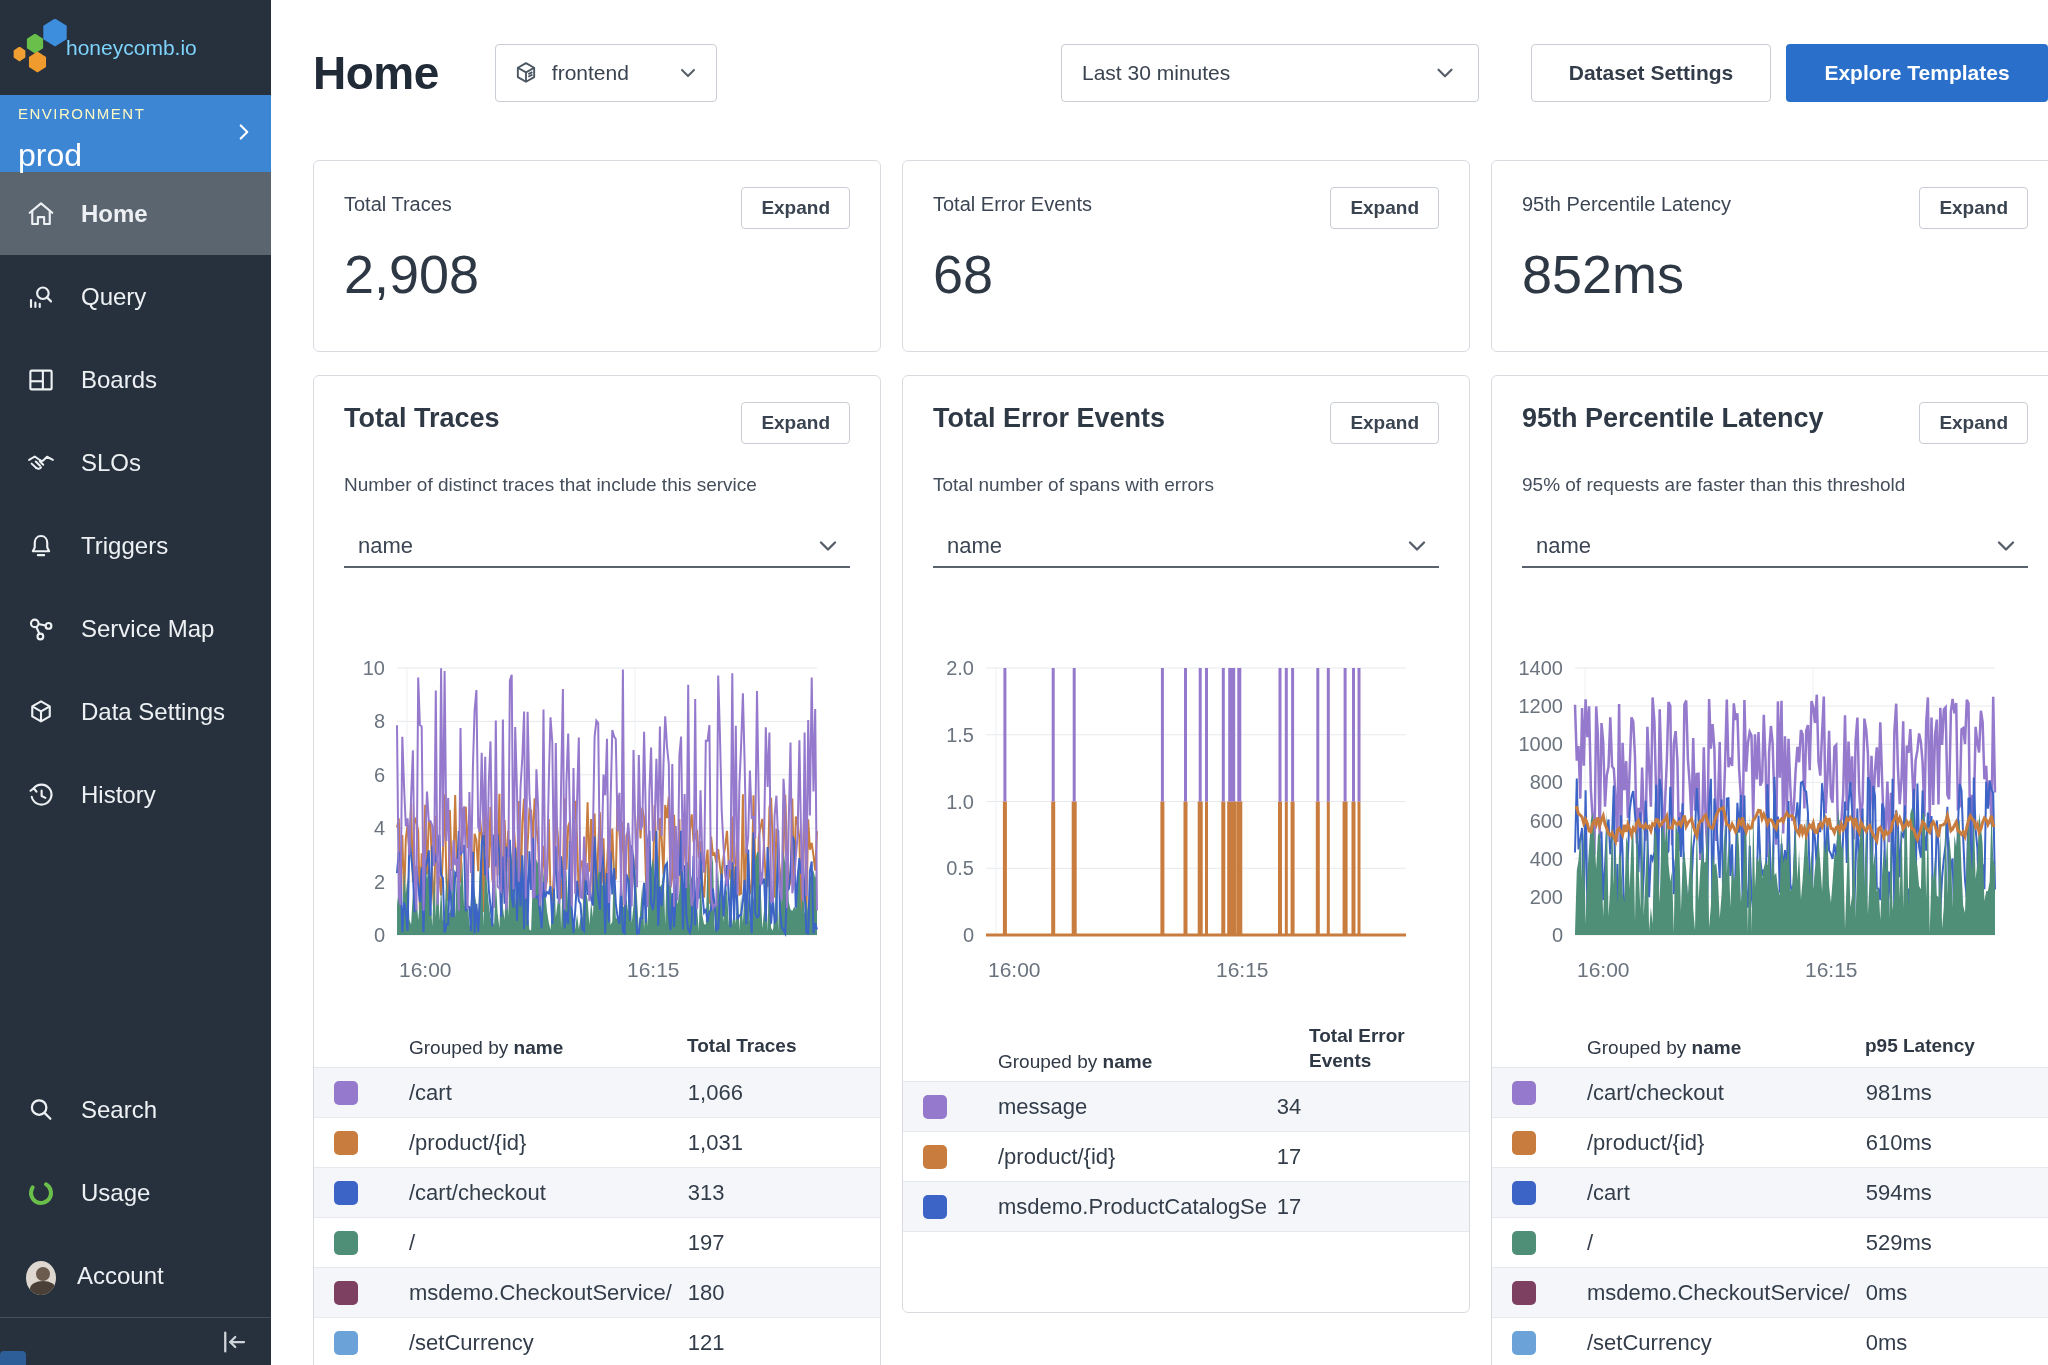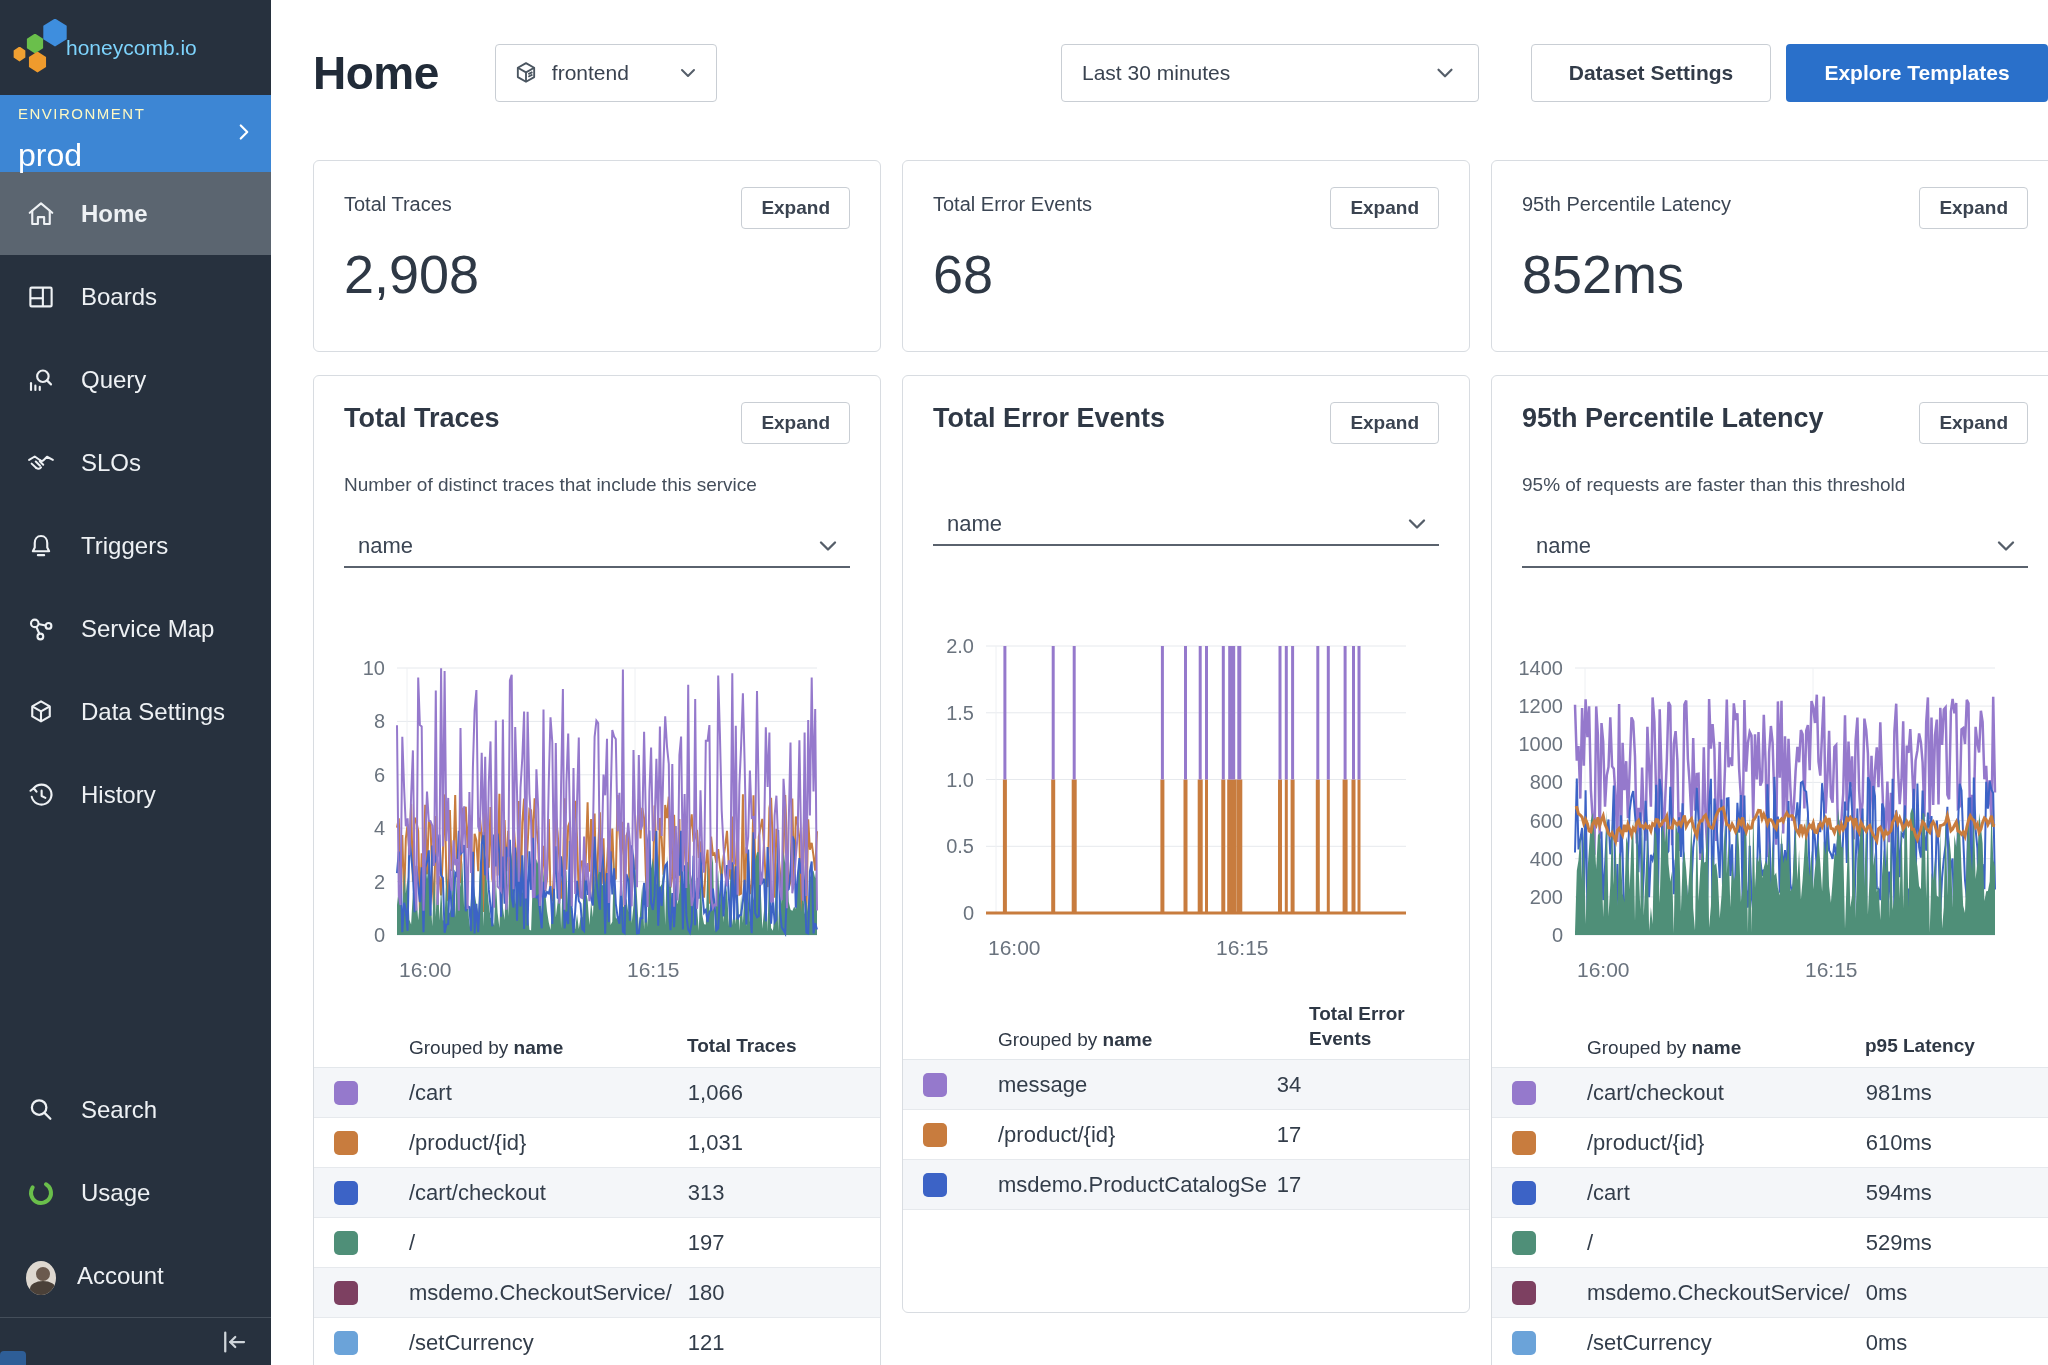--- a/index.html
+++ b/index.html
@@ -109,39 +109,39 @@
     <span class="ic">
         <svg width="30" height="30" viewBox="0 0 24 24" fill="none" stroke="#eef1f4" stroke-width="1.7" stroke-linecap="round" stroke-linejoin="round">
           <path d="M3 11 L12 3.5 L21 11"></path>
           <path d="M5 9.5 V20 H9.5 V14.5 H14.5 V20 H19 V9.5"></path>
         </svg>
       </span>
     <span>Home</span>
   </div>
   <div class="nav-item">
     <span class="ic">
-        <svg width="30" height="30" viewBox="0 0 24 24" fill="none" stroke="#eef1f4" stroke-width="1.7" stroke-linejoin="round">
-          <rect x="3.5" y="4.5" width="17" height="15" rx="1"></rect>
-          <line x1="13.5" y1="4.5" x2="13.5" y2="19.5"></line>
-          <line x1="3.5" y1="13" x2="13.5" y2="13"></line>
-        </svg>
-      </span>
-    <span>Boards</span>
-  </div>
-  <div class="nav-item">
-    <span class="ic">
         <svg width="30" height="30" viewBox="0 0 24 24" fill="none" stroke="#eef1f4" stroke-width="1.7" stroke-linecap="round">
           <circle cx="13.5" cy="9" r="4.6"></circle>
           <line x1="16.8" y1="12.3" x2="20" y2="15.5"></line>
           <line x1="4" y1="20" x2="4" y2="14.5"></line>
           <line x1="7.5" y1="20" x2="7.5" y2="16.5"></line>
           <line x1="11" y1="20" x2="11" y2="17.5"></line>
         </svg>
       </span>
     <span>Query</span>
+  </div>
+  <div class="nav-item">
+    <span class="ic">
+        <svg width="30" height="30" viewBox="0 0 24 24" fill="none" stroke="#eef1f4" stroke-width="1.7" stroke-linejoin="round">
+          <rect x="3.5" y="4.5" width="17" height="15" rx="1"></rect>
+          <line x1="13.5" y1="4.5" x2="13.5" y2="19.5"></line>
+          <line x1="3.5" y1="13" x2="13.5" y2="13"></line>
+        </svg>
+      </span>
+    <span>Boards</span>
   </div>
   <div class="nav-item">
     <span class="ic">
         <svg width="30" height="30" viewBox="0 0 24 24" fill="none" stroke="#eef1f4" stroke-width="1.6" stroke-linecap="round" stroke-linejoin="round">
           <path d="M2.5 9.5 L7 6.8 L11.3 9.8"></path>
           <path d="M11.3 9.8 C12.2 10.6 13.2 10.6 14 9.8 L16.8 7 L21.5 9.5"></path>
           <path d="M4.5 12.5 L8 15.8 M7.8 10.8 L11.2 14.2 M11 10.6 L13.8 13.4"></path>
           <path d="M8 15.8 C9.5 17 11 16.8 12 15.5"></path>
         </svg>
       </span>
@@ -372,20 +372,21 @@
             </div>
           </div>
       </div>
     </div>
 
     <div class="card chart-card short">
       <div class="cc-head">
         <span class="cc-title">Total Error Events</span>
         <button class="btn-expand">Expand</button>
       </div>
+      <div class="cc-desc">Total number of spans with errors</div>
       <div class="cc-select">
         <span>name</span>
         <span style="display:flex;">
             <svg width="28" height="28" viewBox="0 0 24 24" fill="none" stroke="#555e69" stroke-width="2" stroke-linecap="round" stroke-linejoin="round">
               <polyline points="6,9 12,15 18,9"></polyline>
             </svg>
           </span>
       </div>
       <svg class="chart-svg" width="508" height="330">
           <line x1="65" y1="279.0" x2="485" y2="279.0" stroke="#e6e9ed" stroke-width="1"></line>

